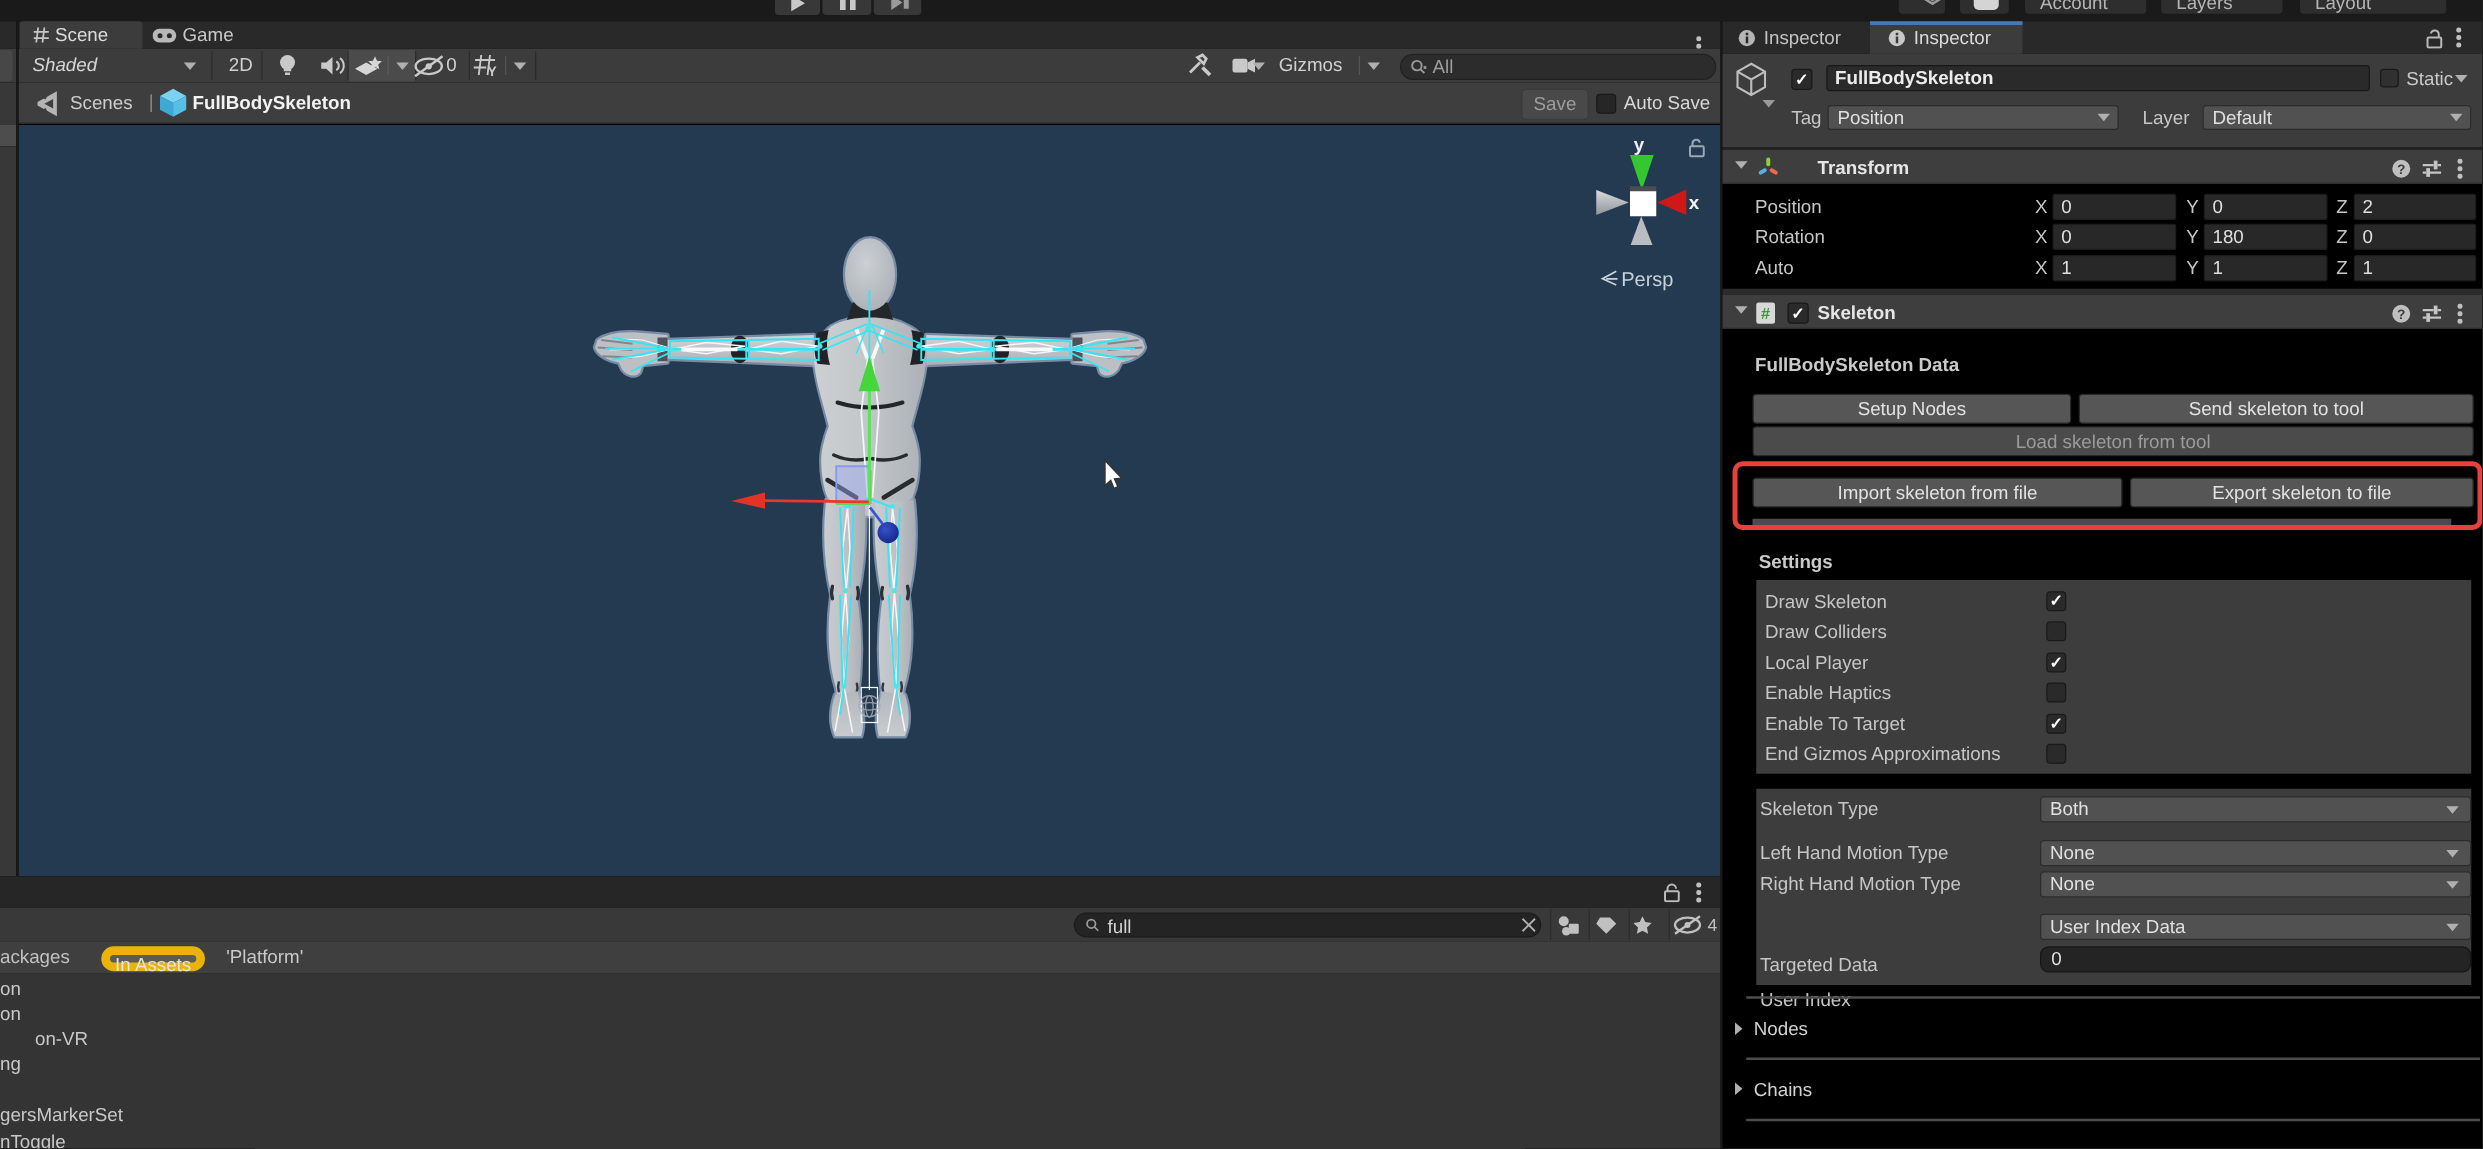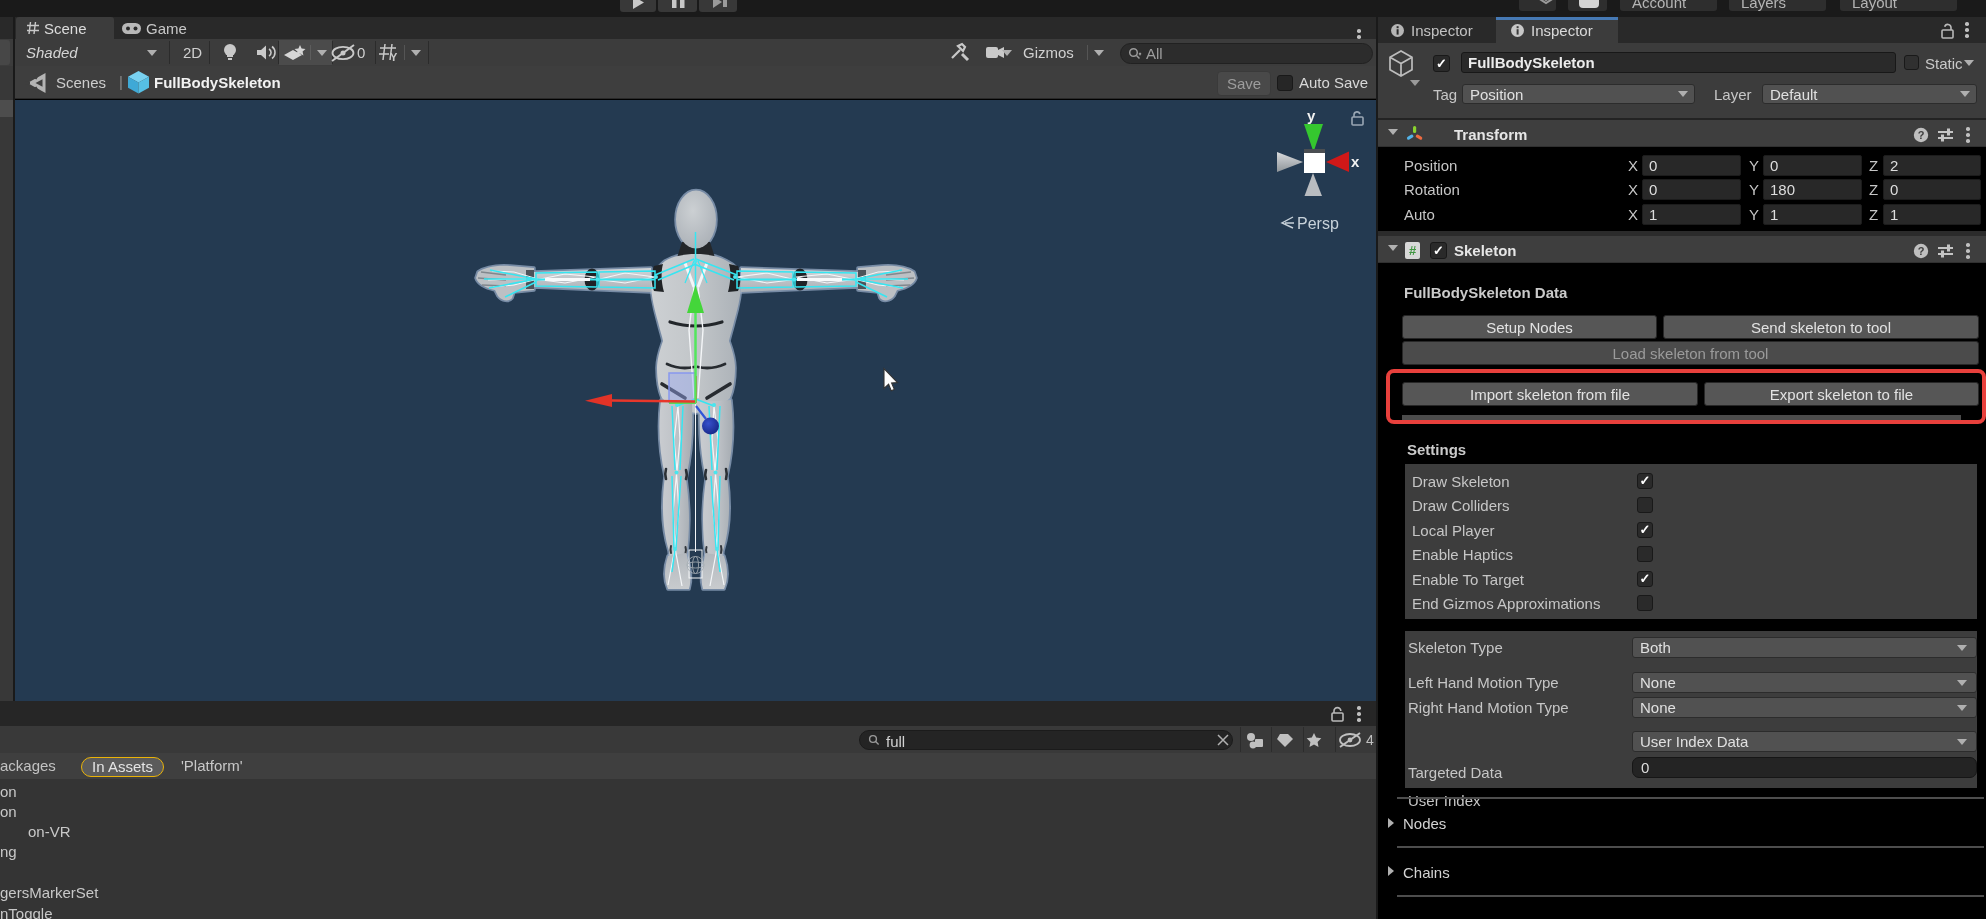--- a/index.html
+++ b/index.html
@@ -355,21 +355,21 @@
       <circle cx="7" cy="14" r="3.4" fill="#c0c0c0"></circle>
   <path d="M34,3 h8 l5,5 -8,8 -8,-8 z" fill="#c0c0c0" transform="rotate(0 38 9)"></path>
   <path d="M68,2 l2.2,4.6 5.1,.7 -3.7,3.6 .9,5 -4.5,-2.4 -4.5,2.4 .9,-5 -3.7,-3.6 5.1,-.7 z" fill="#c0c0c0"></path>
   <ellipse cx="104" cy="9" rx="10" ry="6" fill="none" stroke="#c0c0c0" stroke-width="1.8"></ellipse>
       <circle cx="104" cy="9" r="2.4" fill="#c0c0c0"></circle>
       <path d="M94,16 L114,2" stroke="#c0c0c0" stroke-width="2"></path>
   <text x="120" y="14" fill="#c0c0c0" font-size="14">4</text>
 </svg>
 <div class="a" style="left:0;top:753px;width:1376px;height:26px;background:#3f3f3f;"></div>
 <div class="a" style="left:0;top:757px;color:#c2c2c2;">ackages</div>
-<div class="a" style="left:81px;top:757px;width:83px;height:20px;background:#5b5b5b;border:1px solid #eab308;border-radius:10px;box-sizing:border-box;color:#e4e4e4;text-align:center;line-height:18px;">In Assets</div>
+<div class="a" style="left:81px;top:757px;width:83px;height:20px;background:#5b5b5b;border:7px solid #eab308;border-radius:10px;box-sizing:border-box;color:#e4e4e4;text-align:center;line-height:18px;">In Assets</div>
 <div class="a" style="left:181px;top:757px;color:#c8c8c8;">'Platform'</div>
 <div class="a" style="left:0;top:779px;width:1376px;height:140px;background:#343434;" id="plist"></div>
 <div class="a" style="left:0;top:783px;color:#c8c8c8;">on</div>
 <div class="a" style="left:0;top:803px;color:#c8c8c8;">on</div>
 <div class="a" style="left:0;top:823px;color:#c8c8c8;margin-left:28px;">on-VR</div>
 <div class="a" style="left:0;top:843px;color:#c8c8c8;">ng</div>
 <div class="a" style="left:0;top:884px;color:#c8c8c8;">gersMarkerSet</div>
 <div class="a" style="left:0;top:905px;color:#c8c8c8;">nToggle</div>
 
 <div class="a" style="left:1376px;top:17px;width:2px;height:902px;background:#1a1a1a;"></div>

